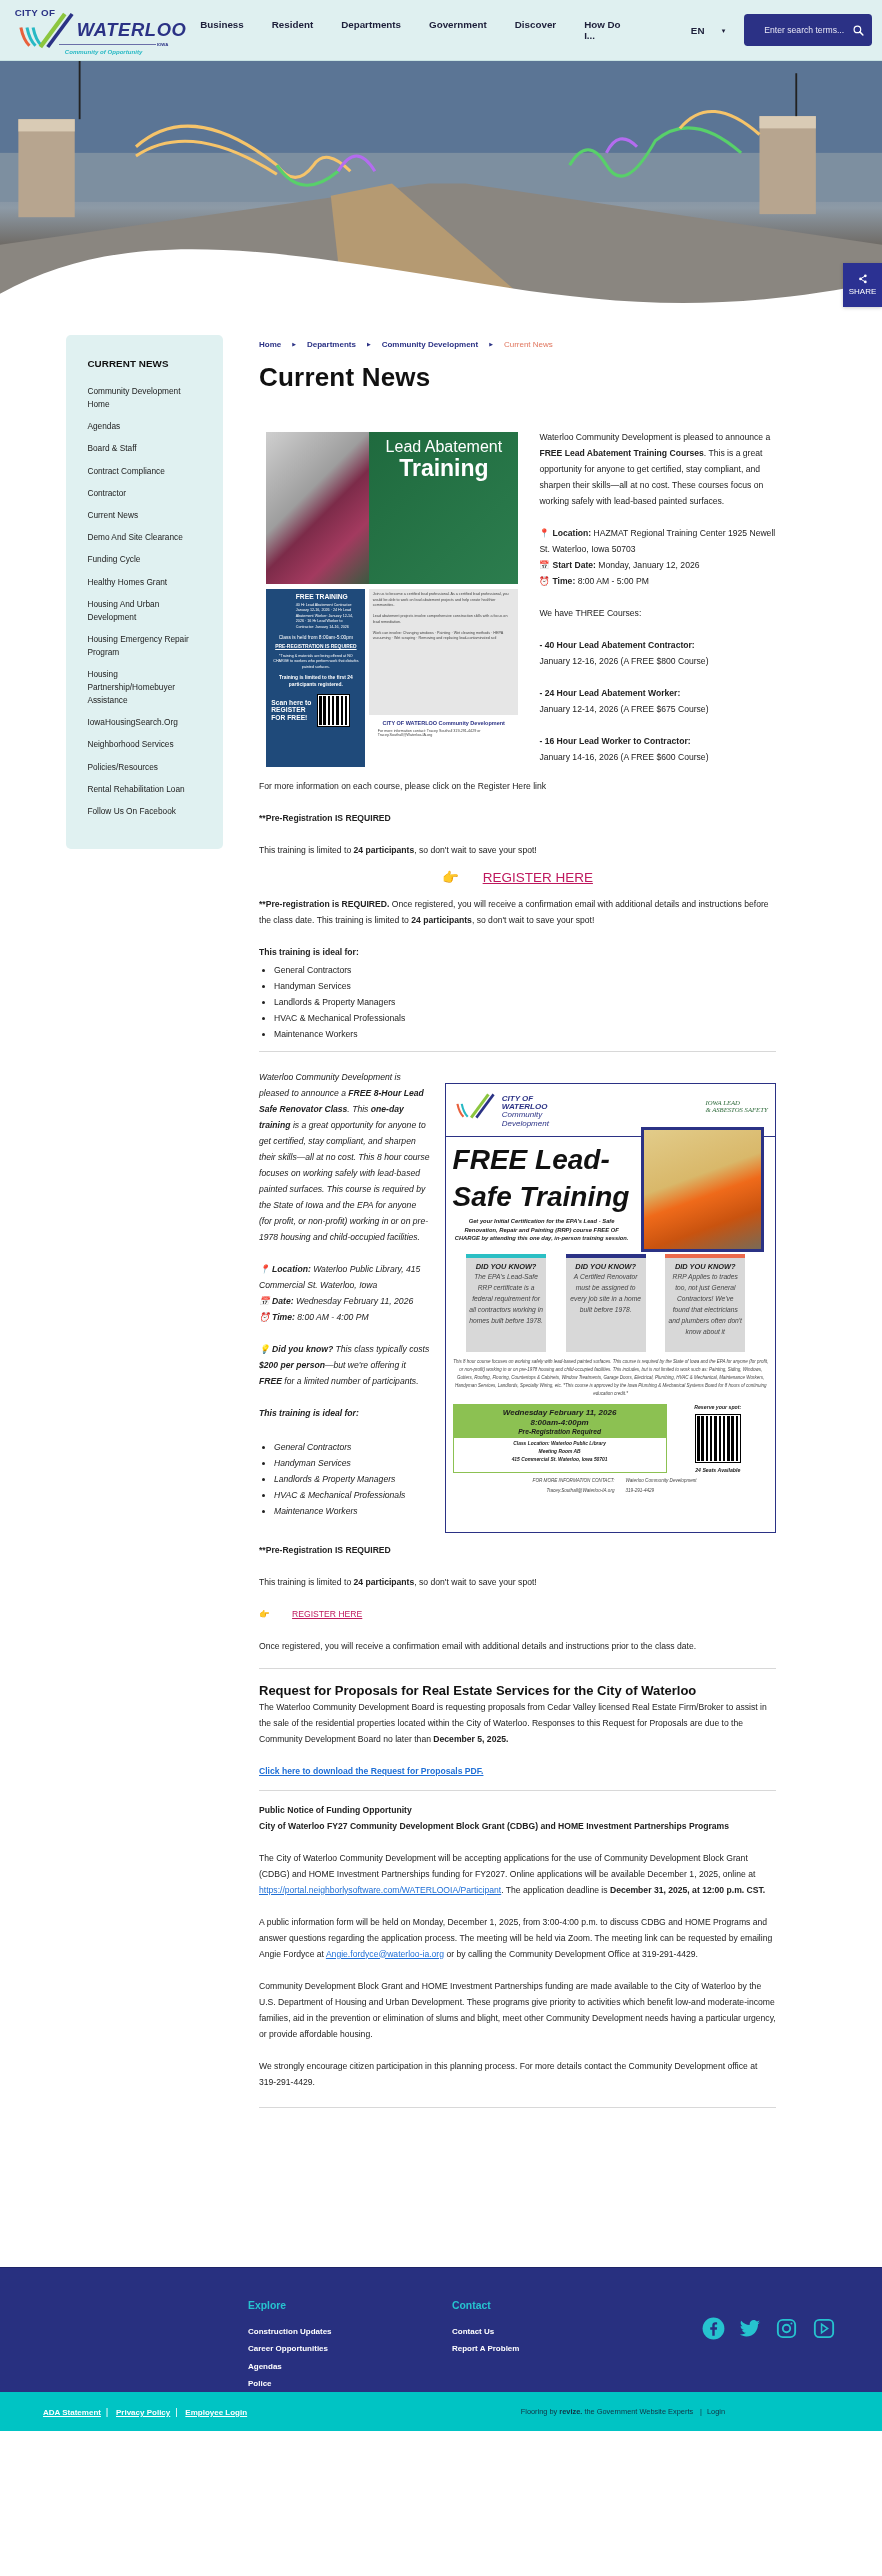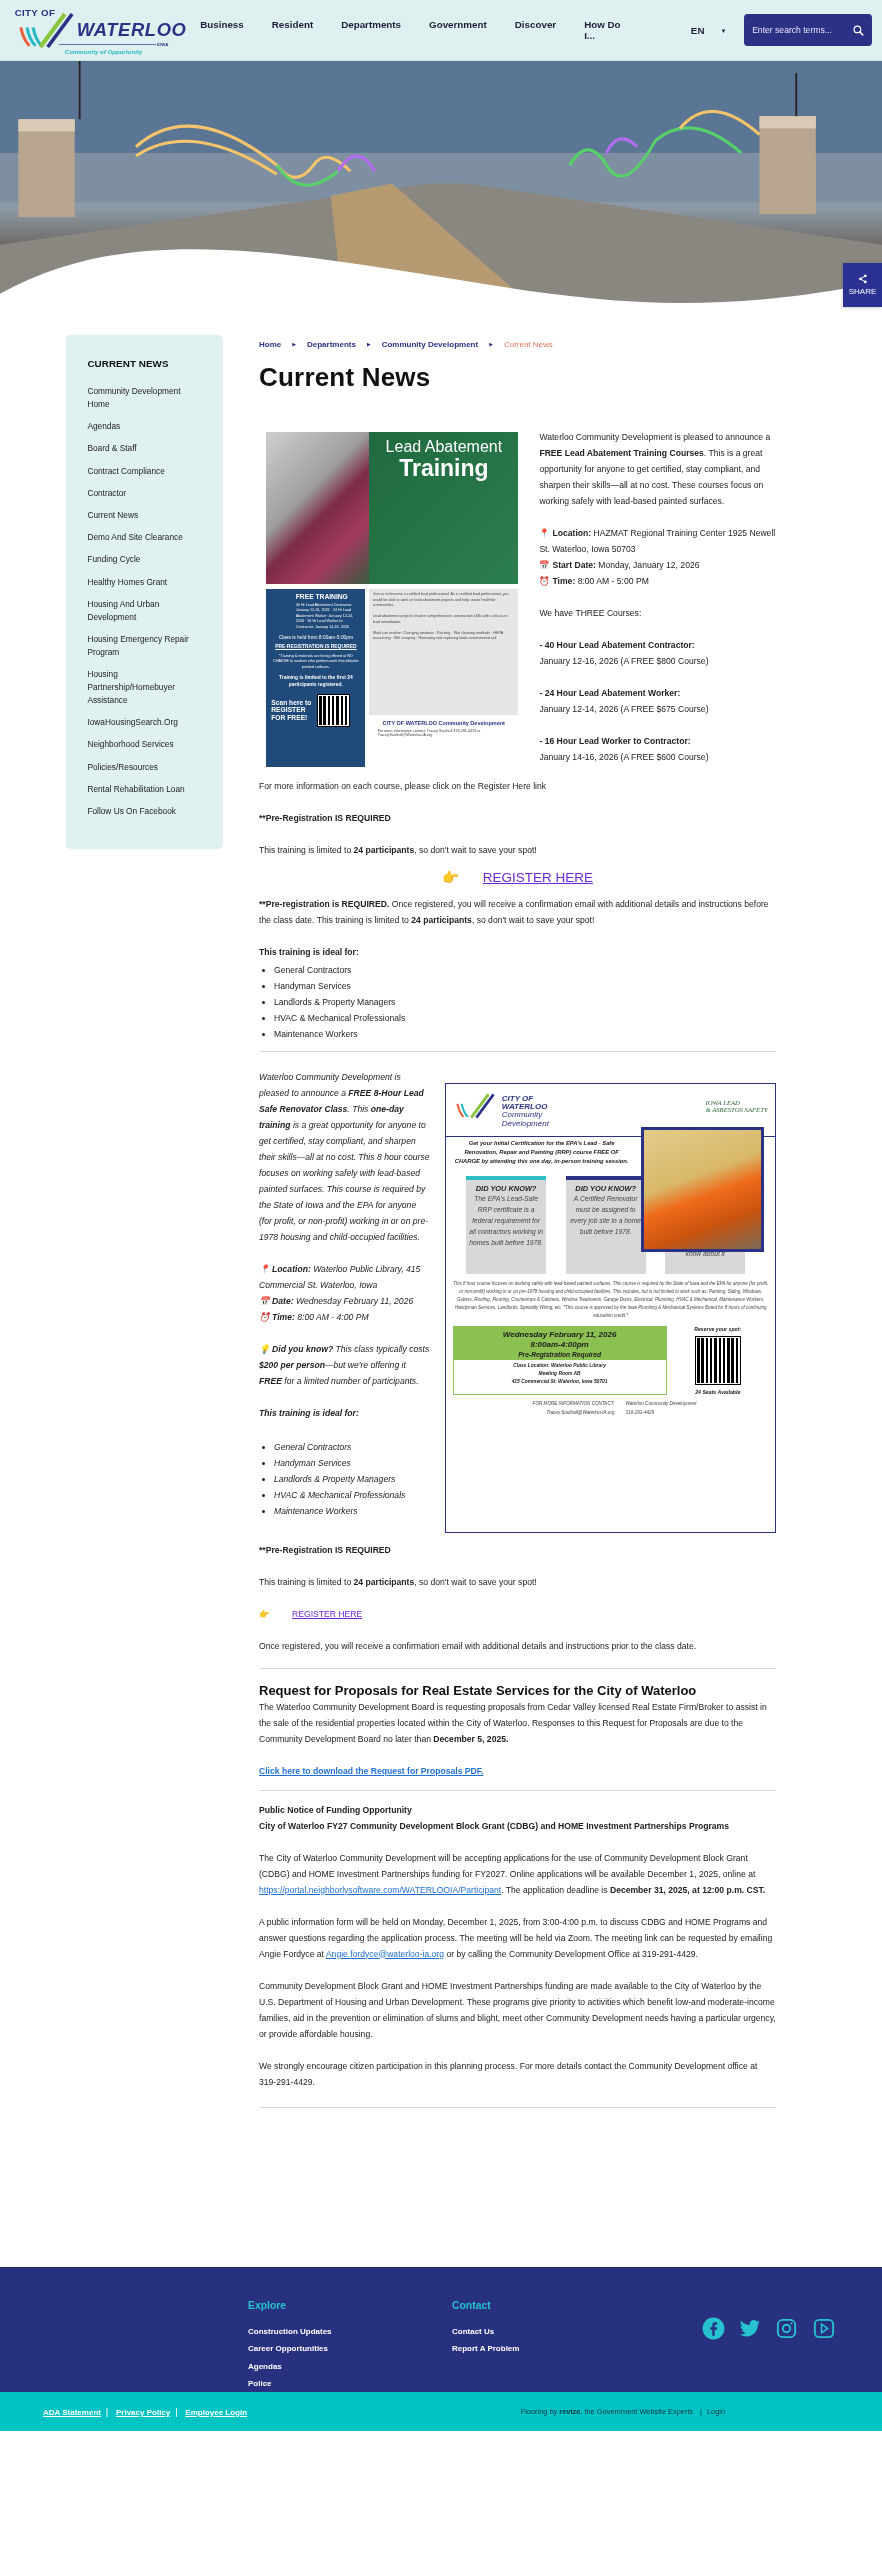--- a/index.html
+++ b/index.html
@@ -14,21 +14,21 @@
   .logo .waterloo { position: absolute; left: 67px; top: 16px; font-weight: 900; font-style: italic; font-size: 18.4px; color: #2b3285; letter-spacing: 0.6px; }
   .logo .iowa { position: absolute; left: 147px; top: 39px; font-size: 4.3px; font-weight: 700; color: #2b3285; }
   .logo .tagline { position: absolute; left: 55px; top: 45px; font-size: 6.1px; font-weight: 700; font-style: italic; color: #27b9c4; }
   .logo .rule { position: absolute; left: 49px; top: 41px; width: 97px; height: 1.2px; background: #6b6fa8; }
   .logo svg { position: absolute; left: 6.1px; top: 6.1px; }
   .nav { display: flex; gap: 0; margin-left: 36px; }
   .nav a { font-size: 9.8px; font-weight: 700; color: #1d1f3a; text-decoration: none; margin-right: 28px; }
   .lang { margin-left: 42px; font-size: 9.8px; font-weight: 700; color: #1d1f3a; display: flex; align-items: center; gap: 16px; }
   .lang .caret { font-size: 6.1px; }
   .search { margin-left: 17px; width: 132px; height: 32px; background: #2b3185; border-radius: 3.7px; display: flex; align-items: center; padding: 0 8.6px; justify-content: space-between; }
-  .search input { background: transparent; border: none; outline: none; color: #fff; font-size: 8.6px; width: 92px; font-family: "Liberation Sans", sans-serif; }
+  .search input { background: transparent; border: none; outline: none; color: #fff; font-size: 8.6px; width: 92px; font-family: "Liberation Sans", sans-serif; text-align: right; }
   .search input::placeholder { color: #e8e8f6; }
   .search .mag { width: 11px; height: 11px; }
 
   
   .hero { position: relative; height: 245px; overflow: hidden; background: linear-gradient(#4f6a8b 0%, #6c86a3 40%, #8d9aa6 60%, #6f6b66 75%, #8b8680 100%); }
   .hero svg.scene { position: absolute; inset: 0; }
   .share { position: absolute; right: 0; top: 263px; width: 39px; height: 44px; background: #2b3192; color: #fff; display: flex; flex-direction: column; align-items: center; justify-content: center; gap: 3.7px; font-size: 8px; z-index: 4; box-shadow: 0 1.2px 3.7px rgba(0,0,0,.2); }
 
   
   .layout { display: flex; padding: 0 0 0 66px; margin-top: 29px; }
@@ -63,21 +63,21 @@
       repeating-linear-gradient(90deg, #000 0 2.5px, #fff 2.5px 4.3px),
       #fff; border: 1.8px solid #fff; outline: 0.6px solid #000; }
   .f1-right { flex: 1; padding-left: 3.7px; }
   .f1-gray { background: #e6e6e6; height: 126px; padding: 3.7px; font-size: 3.7px; line-height: 5.5px; color: #444; }
   .f1-logo { text-align: center; margin-top: 4.9px; color: #2b3285; font-size: 5.5px; font-weight: 800; }
 
   .right-col p { margin-bottom: 0; }
   .gap { height: 16px; }
   .clear { clear: both; }
   .register-big { text-align: center; font-size: 13.5px; margin: 11px 0; }
-  .register-big a, .register-small a { color: #6d28d9; padding-left: 20px; }
+  .register-big a, .register-small a { color: #be185d; padding-left: 20px; }
   ul.ideal { margin-left: 15px; margin-top: 1.2px; }
   ul.ideal li { font-size: 8.6px; line-height: 16px; color: #222; }
   hr.div { border: none; border-top: 0.6px solid #d8d8d8; margin: 9.8px 0 17px; }
 
   .two-col { display: flex; gap: 15px; font-style: italic; }
   .two-col .left { width: 175px; }
   .flyer2 { width: 337px; height: 450px; border: 1.8px solid #2b3285; margin-top: 13.5px; background: #fff; position: relative; padding: 4.9px 6.1px; }
   .f2-head { display: flex; justify-content: space-between; height: 48px; border-bottom: 1.2px solid #2b3285; margin: 0 -6.1px; padding: 0 7.4px; }
   .f2-head .cw { color: #2b3285; font-weight: 800; font-size: 8px; line-height: 8px; margin-top: 6.1px; }
   .f2-head .cd { color: #2b3285; font-size: 8px; line-height: 8.6px; }
@@ -339,20 +339,21 @@
                 <div class="cd">Community</div>
                 <div class="cd">Development</div>
               </div>
             </div>
             <div class="ila">
               <div>IOWA LEAD</div>
               <div>&amp; ASBESTOS SAFETY</div>
             </div>
           </div>
           <div class="f2-photo"></div>
+          <div class="f2-title">FREE Lead-Safe Training</div>
           <div class="f2-sub">Get your Initial Certification for the EPA's Lead - Safe Renovation, Repair and Painting (RRP) course FREE OF CHARGE by attending this one day, in-person training session.</div>
           <div class="dyk">
             <div class="card" style="border-color:#2bbfc4">
               <div class="h">DID YOU KNOW?</div>
               <div class="t">The EPA's Lead-Safe RRP certificate is a federal requirement for all contractors working in homes built before 1978.</div>
             </div>
             <div class="card" style="border-color:#2b3285">
               <div class="h">DID YOU KNOW?</div>
               <div class="t">A Certified Renovator must be assigned to every job site in a home built before 1978.</div>
             </div>

